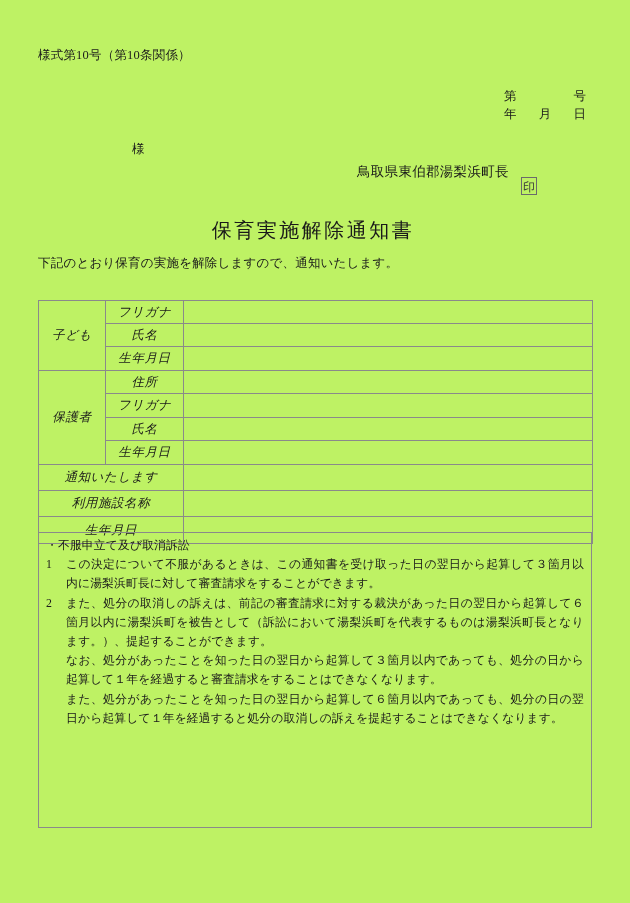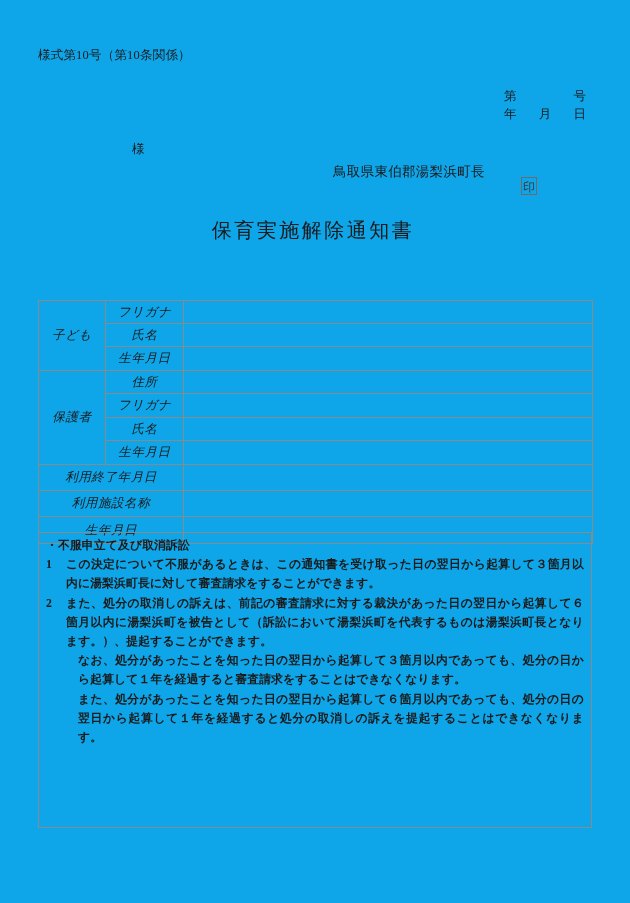--- a/index.html
+++ b/index.html
@@ -8,21 +8,21 @@
     background: #ffffff;
   }
   body {
     font-family: "Liberation Serif", "DejaVu Serif", serif;
     color: #1a1a1a;
   }
   .page {
     position: relative;
     width: 630px;
     height: 903px;
-    background: #0ea5e9;
+    background: #bef264;
     overflow: hidden;
   }
 
   
   .form-no {
     position: absolute;
     left: 38px;
     top: 47px;
     font-size: 12.5px;
     letter-spacing: 0.2px;
@@ -40,21 +40,21 @@
   .date-line { top: 106px; }
 
   .addressee {
     position: absolute;
     left: 132px;
     top: 141px;
     font-size: 12.5px;
   }
   .issuer {
     position: absolute;
-    left: 333px;
+    left: 357px;
     top: 163px;
     font-size: 13.5px;
     letter-spacing: 0.3px;
     white-space: nowrap;
     text-align: right;
   }
   .seal {
     position: absolute;
     left: 521px;
     top: 177px;
@@ -118,40 +118,39 @@
     left: 38px;
     top: 532px;
     width: 554px;
     height: 296px;
     box-sizing: border-box;
     border: 1px solid #8a8a8a;
     padding: 3px 7px 0 7px;
     font-size: 11.8px;
     line-height: 19.2px;
     letter-spacing: 0.15px;
-    font-weight: bold;
   }
   .notes-heading {
     margin: 0;
   }
   .note-item {
     display: flex;
     align-items: flex-start;
   }
   .note-num {
     width: 20px;
     flex: 0 0 20px;
     text-align: left;
   }
   .note-text {
     flex: 1 1 auto;
     text-align: justify;
   }
   .note-para {
-    margin-left: 32px;
+    margin-left: 20px;
     text-align: justify;
   }
 </style>
 </head>
 <body>
 
 <div class="page">
 
   <div class="form-no">様式第10号（第10条関係）</div>
 
@@ -167,20 +166,21 @@
   </div>
 
   <div class="addressee">様</div>
 
   <div class="issuer">鳥取県東伯郡湯梨浜町長</div>
 
   <div class="seal">印</div>
 
   <div class="doc-title">保育実施解除通知書</div>
 
+  <div class="intro">下記のとおり保育の実施を解除しますので、通知いたします。</div>
 
   <table class="main-table">
     <colgroup>
       <col class="col-group">
       <col class="col-label">
       <col class="col-value">
     </colgroup>
     <tbody>
       <tr>
         <td class="r-sm" rowspan="3">子ども</td>
@@ -208,21 +208,21 @@
       <tr>
         <td class="r-sm">氏名</td>
         <td class="r-sm"></td>
       </tr>
       <tr>
         <td class="r-md">生年月日</td>
         <td class="r-md"></td>
       </tr>
 
       <tr>
-        <td class="r-lg" colspan="2">利用終了年月日</td>
+        <td class="r-lg" colspan="2">通知いたします</td>
         <td class="r-lg"></td>
       </tr>
       <tr>
         <td class="r-lg" colspan="2">利用施設名称</td>
         <td class="r-lg"></td>
       </tr>
       <tr>
         <td class="r-xl" colspan="2">生年月日</td>
         <td class="r-xl"></td>
       </tr>

